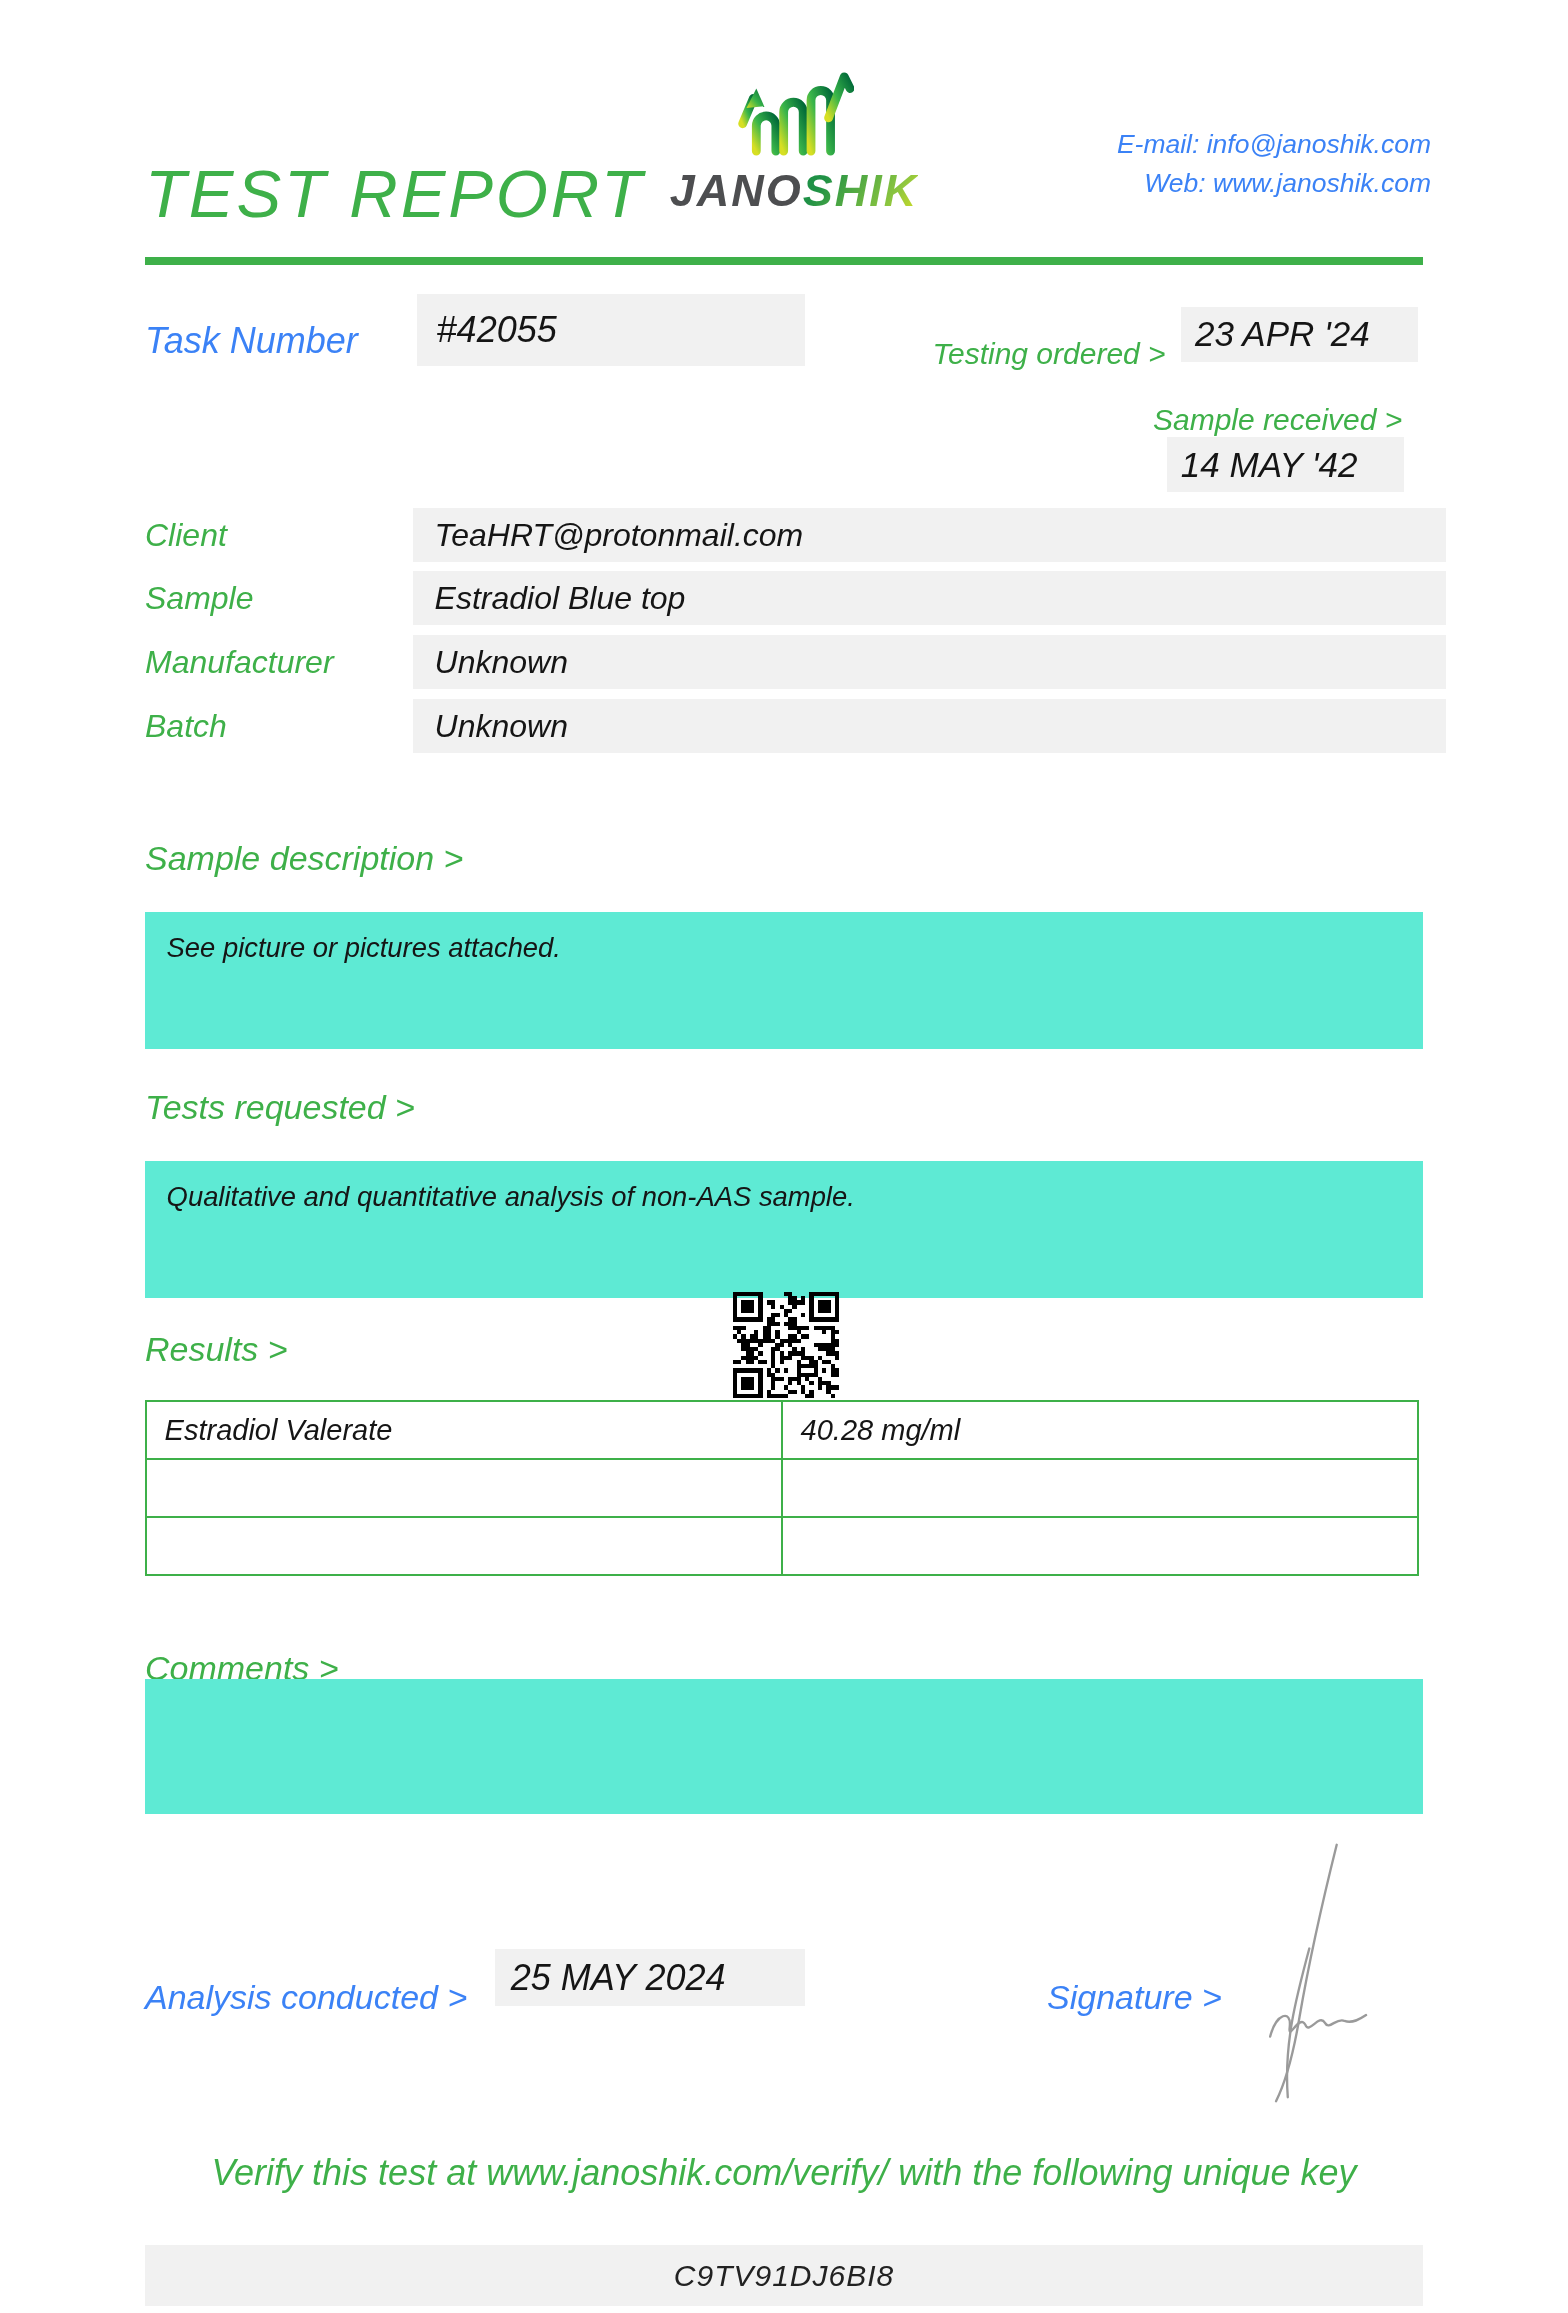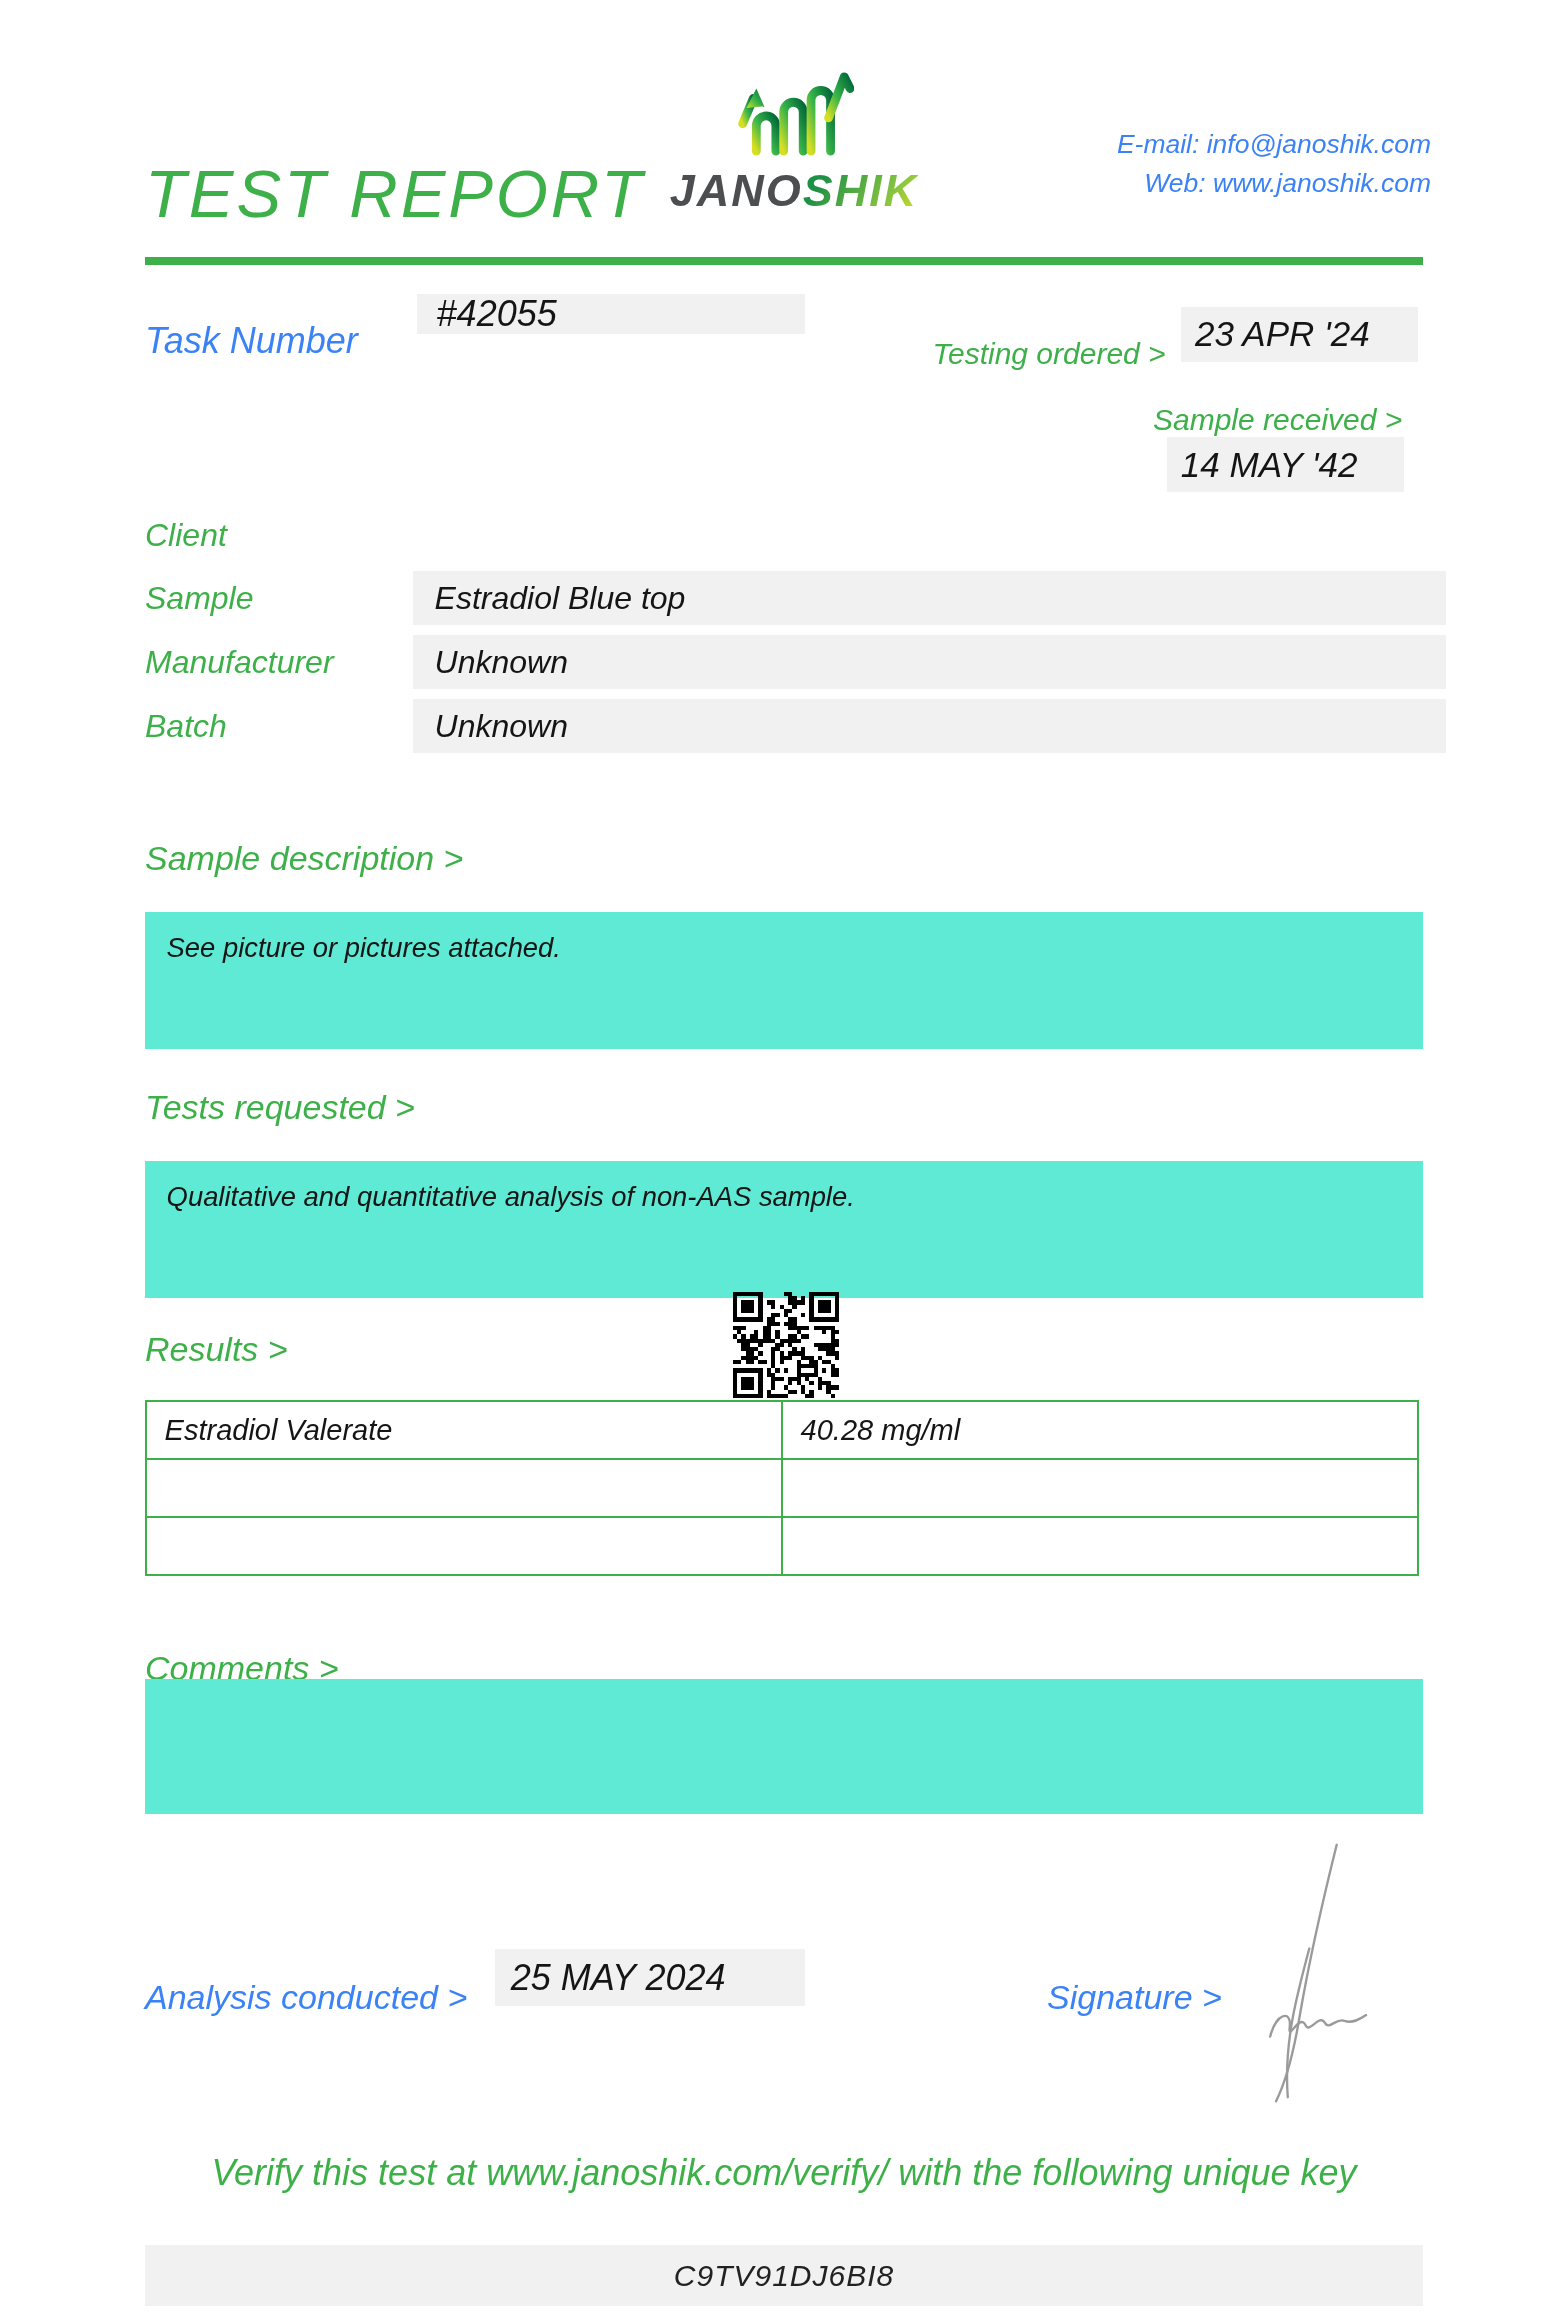--- a/index.html
+++ b/index.html
@@ -39,21 +39,21 @@
     font-size:26.5px;line-height:39px;white-space:nowrap;
   }
   .divider{left:145px;top:257px;width:1278px;height:7.8px;background:#3eb049;}
 
   
   .task-label{left:145px;top:304px;font-size:36px;}
   .value-box{
     background:#f1f1f1;color:#151515;
     display:flex;align-items:center;
   }
-  .task-box{left:417px;top:294px;width:368px;height:40px;font-size:36px;padding-left:19.6px;}
+  .task-box{left:417px;top:294px;width:368px;height:72px;font-size:36px;padding-left:19.6px;}
   .date-row{display:flex;align-items:center;right:150px;white-space:nowrap;}
   .date-row .lbl{font-size:30px;color:#3eb049;margin-right:15.7px;margin-top:40px;}
   .date-box{width:223px;height:55px;font-size:35px;padding-left:13.7px;}
   .date-row1{top:297px;}
   .date-row2{top:363px;flex-direction:column;}
 
   
   .info-label{left:145px;font-size:32px;line-height:54px;color:#3eb049;white-space:nowrap;}
   .info-box{left:413px;width:1011px;height:54px;font-size:32px;padding-left:21.6px;}
 
@@ -129,20 +129,21 @@
   <div class="abs date-row date-row1">
     <span class="lbl">Testing ordered  &gt;</span>
     <span class="value-box date-box">23 APR '24</span>
   </div>
   <div class="abs date-row date-row2">
     <span class="lbl">Sample received &gt;</span>
     <span class="value-box date-box">14 MAY '42</span>
   </div>
 
   <div class="abs info-label" style="top:508px">Client</div>
+  <div class="abs value-box info-box" style="top:508px">TeaHRT@protonmail.com</div>
 
   <div class="abs info-label" style="top:571px">Sample</div>
   <div class="abs value-box info-box" style="top:571px">Estradiol Blue top</div>
 
   <div class="abs info-label" style="top:635px">Manufacturer</div>
   <div class="abs value-box info-box" style="top:635px">Unknown</div>
 
   <div class="abs info-label" style="top:699px">Batch</div>
   <div class="abs value-box info-box" style="top:699px">Unknown</div>
 

